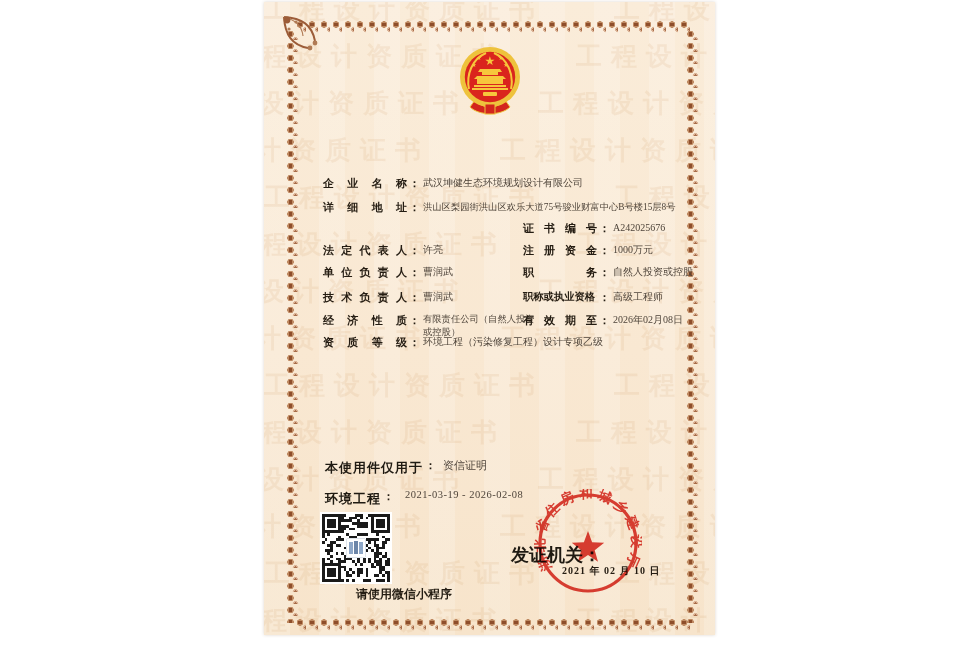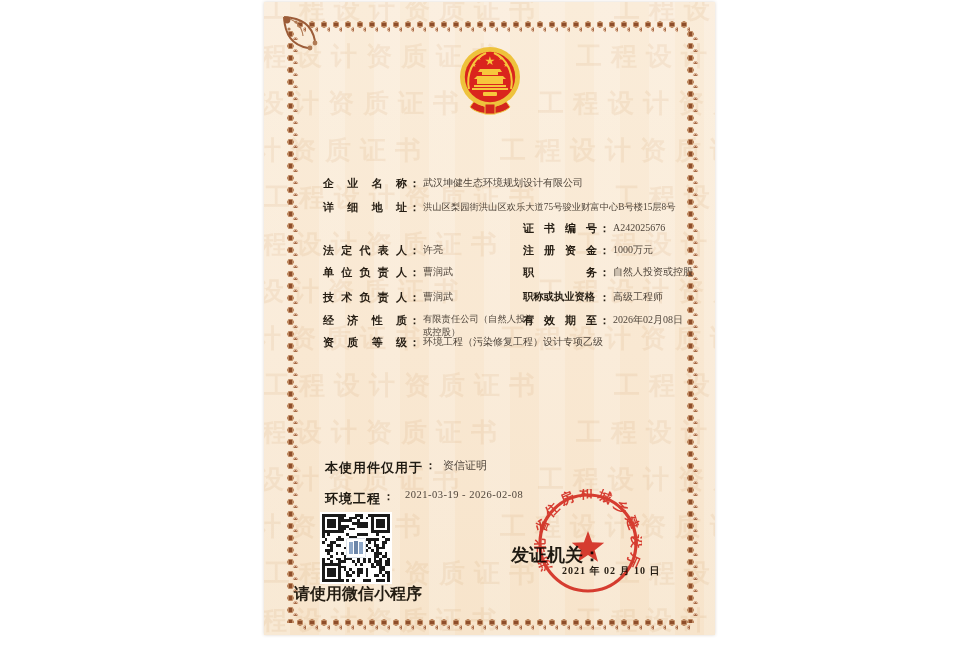--- a/index.html
+++ b/index.html
@@ -55,22 +55,22 @@
 
   
   .usage{position:absolute;left:61px;top:456px;z-index:3;white-space:nowrap;}
   .usage .lab2{font-weight:bold;font-size:13px;color:#1f1a12;letter-spacing:1px;}
   .usage .val{font-size:11px;margin-left:4px;}
   .validity{position:absolute;left:61px;top:487px;z-index:3;white-space:nowrap;}
   .validity .lab2{font-weight:bold;font-size:13px;color:#1f1a12;letter-spacing:1px;}
   .validity .val{font-size:10.5px;letter-spacing:.5px;margin-left:8px;}
 
   .qr{position:absolute;left:56px;top:510px;width:72px;height:72px;z-index:3;background:#fff;padding:2px;box-sizing:border-box;}
-  .qr-caption{position:absolute;left:0;width:188px;top:582px;z-index:3;text-align:center;
-    font-weight:bold;font-size:16px;color:#241d13;line-height:20px;}
+  .qr-caption{position:absolute;left:0;width:188px;top:582px;z-index:3;text-align:right;
+    font-weight:bold;font-size:12px;color:#241d13;line-height:20px;}
 
   .issuer{position:absolute;left:247px;top:541px;z-index:3;font-weight:bold;font-size:18px;color:#1f1a12;}
   .issue-date{position:absolute;left:298px;top:562px;width:112px;z-index:3;
     font-family:"Liberation Serif","DejaVu Serif",serif;font-weight:bold;font-size:10px;color:#241c12;letter-spacing:1px;}
   .seal{position:absolute;left:270px;top:487px;z-index:4;opacity:.88;mix-blend-mode:multiply;}
 </style>
 </head>
 <body>
 
 <div class="stage">

